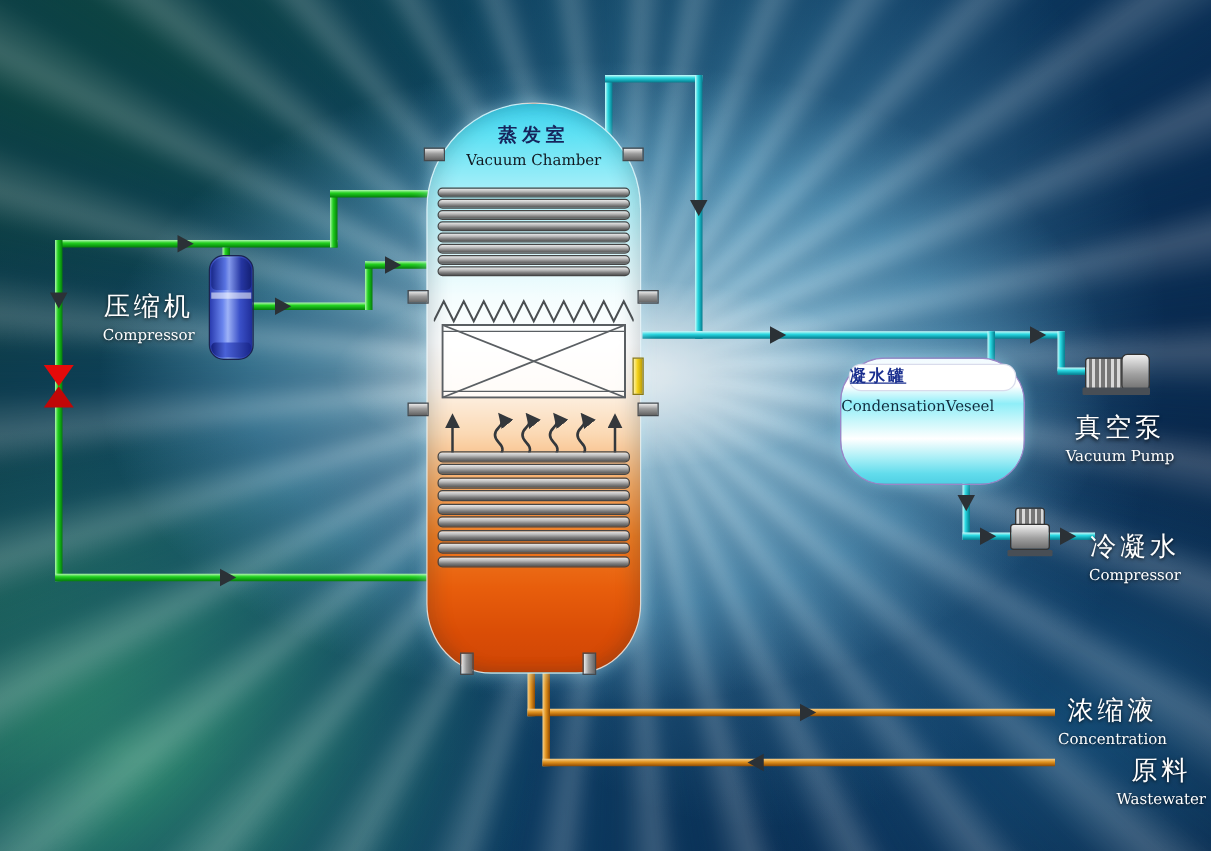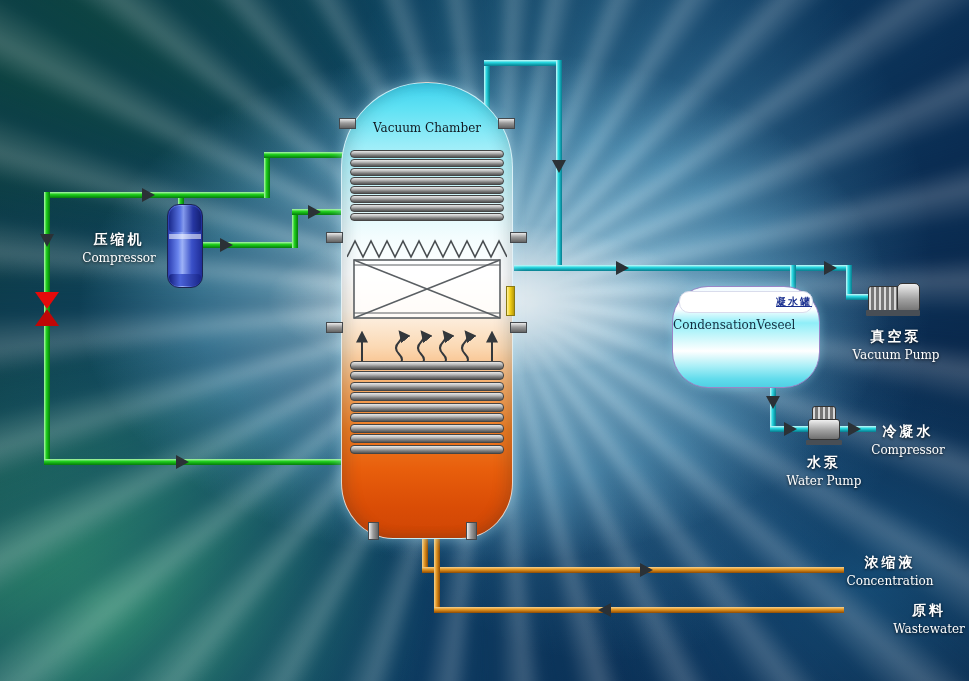--- a/index.html
+++ b/index.html
@@ -71,34 +71,34 @@
   .valve{position:absolute;left:35px;top:292px;width:24px;height:34px;}
   .valve .t{position:absolute;top:0;left:0;width:0;height:0;
     border-left:12px solid transparent;border-right:12px solid transparent;border-top:17px solid #e50a0a;}
   .valve .b{position:absolute;top:17px;left:0;width:0;height:0;
     border-left:12px solid transparent;border-right:12px solid transparent;border-bottom:17px solid #c00707;}
   .tank{position:absolute;left:672px;top:286px;width:146px;height:100px;
     border-radius:36px;border:1px solid #9a86c8;
     background:linear-gradient(180deg,#f2fbff 0%,#ffffff 22%,#8feef8 36%,#c9f7fb 50%,#ffffff 64%,#a5eef6 80%,#62dcec 92%,#50d0e4 100%);
     box-shadow:0 0 10px rgba(160,230,250,.4);}
   .tank-band{position:absolute;left:6px;right:6px;top:4px;height:20px;background:#fff;
-    border:1px solid #d9dcec;border-radius:10px;text-align:right;line-height:20px;
-    font-size:10px;font-weight:bold;letter-spacing:2px;color:#1a2f8f;text-decoration:underline;}
+    border:1px solid #d9dcec;border-radius:10px;text-align:left;line-height:20px;
+    font-size:13px;font-weight:bold;letter-spacing:2px;color:#1a2f8f;text-decoration:underline;}
   .tank-en{position:absolute;top:31px;width:100%;text-align:left;font-size:12px;color:#122c3e;
     font-family:"DejaVu Serif","Liberation Serif",serif;}
   .pumpbase{position:absolute;background:#484e55;border-radius:1px;}
   .ribs{position:absolute;border:1px solid #333;border-radius:3px;
     background:repeating-linear-gradient(90deg,#d8d8d8 0 2px,#767676 2px 5px);}
   .motor{position:absolute;border:1px solid #333;border-radius:5px;
     background:linear-gradient(180deg,#efefef,#a0a0a0 55%,#6f6f6f);}
   
   .lbl{position:absolute;text-align:center;color:#fff;
     text-shadow:0 1px 3px rgba(0,0,0,.8);
     font-family:"DejaVu Serif","Liberation Serif",serif;}
-  .lbl .zh{display:block;font-size:14px;letter-spacing:3px;font-weight:bold;}
+  .lbl .zh{display:block;font-size:21px;letter-spacing:3px;}
   .lbl .en{display:block;font-size:12px;margin-top:2px;letter-spacing:0;}
   .lbl.left{text-align:left;}
 </style>
 </head>
 <body>
 
 <div class="canvas">
   <div class="bg-base"></div>
   <div class="bg-rays"></div>
 
@@ -147,20 +147,21 @@
   </div>
 
   <div class="compressor">
     <div class="comp-body"></div>
     <div class="comp-top"></div>
     <div class="comp-band"></div>
     <div class="comp-bot"></div>
   </div>
 
   <div class="vessel">
+    <div class="vtitle-zh">蒸发室</div>
     <div class="vtitle-en">Vacuum Chamber</div>
 
     <div class="coil" style="top:66px">
       <div class="tube sm"></div>
         <div class="tube sm"></div>
         <div class="tube sm"></div>
         <div class="tube sm"></div>
       <div class="tube sm"></div>
         <div class="tube sm"></div>
         <div class="tube sm"></div>
@@ -236,24 +237,20 @@
   <div class="arw l" style="left:598px;top:603px"></div>
 
   <div class="lbl" style="left:73px;top:231px;width:92px">
     <span class="zh">压缩机</span>
     <span class="en">Compressor</span>
   </div>
   <div class="lbl" style="left:846px;top:328px;width:100px">
     <span class="zh">真空泵</span>
     <span class="en">Vacuum Pump</span>
   </div>
-  <div class="lbl" style="left:774px;top:454px;width:100px">
-    <span class="zh">水泵</span>
-    <span class="en">Water Pump</span>
-  </div>
   <div class="lbl" style="left:858px;top:423px;width:100px">
     <span class="zh">冷凝水</span>
     <span class="en">Compressor</span>
   </div>
   <div class="lbl" style="left:840px;top:554px;width:100px">
     <span class="zh">浓缩液</span>
     <span class="en">Concentration</span>
   </div>
   <div class="lbl" style="left:879px;top:602px;width:100px">
     <span class="zh">原料</span>

